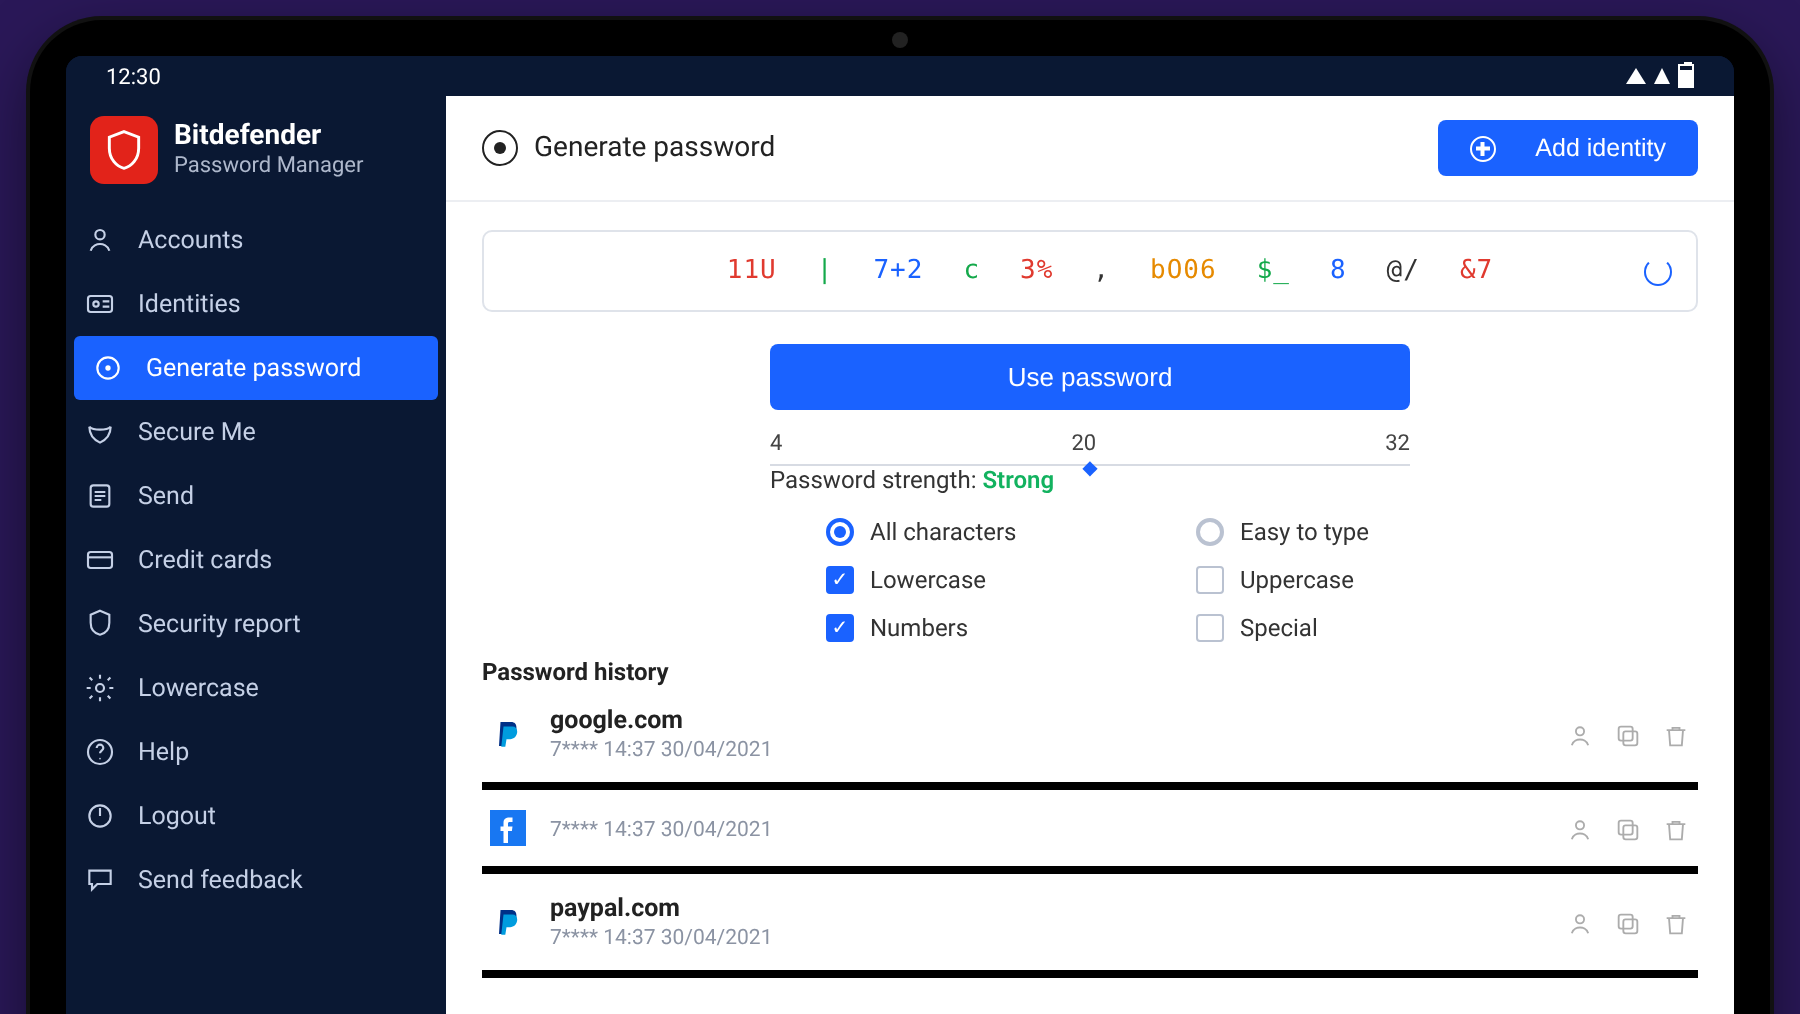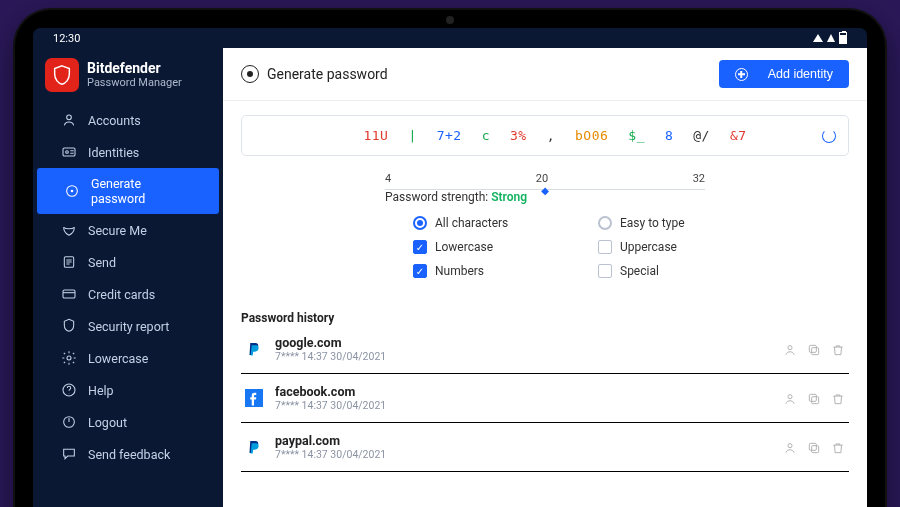--- a/index.html
+++ b/index.html
@@ -69,21 +69,21 @@
   }
   .brand-icon {
     width:34px;height:34px;background:#e2231a;border-radius:7px;
     display:flex;align-items:center;justify-content:center;
   }
   .brand-icon svg{width:22px;height:22px;}
   .brand-text .t1{color:#fff;font-weight:700;font-size:14px;line-height:1.1;}
   .brand-text .t2{color:#aeb8cc;font-size:11px;}
   .nav-item{
     display:flex;align-items:center;gap:10px;
-    padding:8px 27px; cursor:pointer;
+    padding:8px 8px; cursor:pointer;
   }
   .nav-item.active{
     background:#1a62ff;color:#fff;border-radius:3px;margin:0 4px;
   }
   .nav-icon{width:18px;display:flex;justify-content:center;}
   .nav-icon svg{width:16px;height:16px;stroke:#c5d0e6;fill:none;stroke-width:1.6;}
   .nav-item.active .nav-icon svg{stroke:#fff;}
   
   .main {
     flex:1; background:#fff; display:flex;flex-direction:column;
@@ -125,23 +125,23 @@
   .strength{font-size:12px;color:#333;}
   .strength .val{color:#12b25f;font-weight:600;}
   .opts{display:flex;gap:50px;margin-top:12px;font-size:12px;color:#333;}
   .opt-col{display:flex;flex-direction:column;gap:10px;flex:1;}
   .opt{display:flex;align-items:center;gap:8px;margin-left:28px;}
   .radio{width:14px;height:14px;border:2px solid #1a62ff;border-radius:50%;display:inline-flex;align-items:center;justify-content:center;}
   .radio.sel::after{content:'';width:6px;height:6px;background:#1a62ff;border-radius:50%;}
   .radio.un{border-color:#bac2d1;}
   .chk{width:14px;height:14px;border:1.5px solid #bac2d1;border-radius:2px;display:inline-flex;align-items:center;justify-content:center;}
   .chk.sel{background:#1a62ff;border-color:#1a62ff;color:#fff;font-size:10px;}
-  .history-title{font-size:12px;font-weight:700;color:#222;margin-top:33px;}
+  .history-title{font-size:12px;font-weight:700;color:#222;margin-top:8px;}
   .hist-item{
-    display:flex;align-items:center;padding:10px 4px;border-bottom:1px solid #000000;
+    display:flex;align-items:center;padding:10px 4px;border-bottom:4px solid #000000;
   }
   .hist-icon{width:18px;height:18px;margin-right:12px;display:flex;align-items:center;justify-content:center;}
   .hist-info{flex:1;}
   .hist-info .site{font-size:12.5px;font-weight:700;color:#222;}
   .hist-info .meta{font-size:10.5px;color:#8b93a3;}
   .hist-actions{display:flex;gap:10px;}
   .hist-actions .act{width:14px;height:14px;opacity:.4;}
   .hist-actions svg{width:100%;height:100%;stroke:#333;fill:none;stroke-width:1.6;}
 </style>
 </head>
@@ -289,20 +289,21 @@
           </button>
         </div>
 
         <div class="content">
           <div class="pw-box">
             <span id="pw-render"><span class="pw-segment" style="color: rgb(224, 58, 47);">11U</span><span class="pw-segment" style="color: rgb(20, 169, 75);">|</span><span class="pw-segment" style="color: rgb(26, 98, 255);">7+2</span><span class="pw-segment" style="color: rgb(20, 169, 75);">c</span><span class="pw-segment" style="color: rgb(224, 58, 47);">3%</span><span class="pw-segment" style="color: rgb(51, 51, 51);">,</span><span class="pw-segment" style="color: rgb(230, 138, 0);">bO06</span><span class="pw-segment" style="color: rgb(20, 169, 75);">$_</span><span class="pw-segment" style="color: rgb(26, 98, 255);">8</span><span class="pw-segment" style="color: rgb(51, 51, 51);">@/</span><span class="pw-segment" style="color: rgb(224, 58, 47);">&amp;7</span></span>
             <span class="refresh"></span>
           </div>
 
           <div class="center-block">
+            <button class="use-btn">Use password</button>
             <div class="slider-row">
               <span>4</span>
               <span>20</span>
               <span>32</span>
             </div>
             <div class="slider-track">
               <span class="slider-thumb">◆</span>
             </div>
             <div class="strength">
               <span>Password strength:</span>
@@ -368,21 +369,20 @@
                 </div>
               </div>
               <div class="hist-item">
                 <span class="hist-icon">
                   <svg viewBox="0 0 24 24">
                     <rect width="24" height="24" fill="#1877f2"></rect>
                     <path d="M15 8h-2c-.6 0-1 .4-1 1v2h3l-.4 3H12v8h-3v-8H7v-3h2V8.5C9 6 10.5 5 13 5h2z" fill="#fff"></path>
                   </svg>
                 </span>
                 <div class="hist-info">
-                  <div class="site">facebook.com</div>
                   <div class="meta">7**** 14:37 30/04/2021</div>
                 </div>
                 <div class="hist-actions">
                   <span class="act"><svg viewBox="0 0 24 24">
                       <circle cx="12" cy="8" r="3.5"></circle>
                       <path d="M5 20c1-4 5-5 7-5s6 1 7 5"></path>
                     </svg></span>
                   <span class="act"><svg viewBox="0 0 24 24">
                       <rect x="8" y="8" width="12" height="12" rx="2"></rect>
                       <rect x="4" y="4" width="12" height="12" rx="2"></rect>

